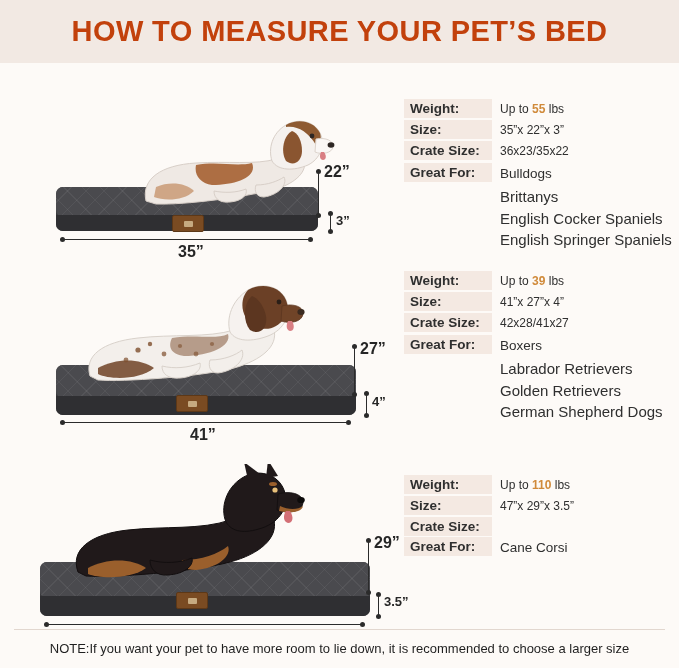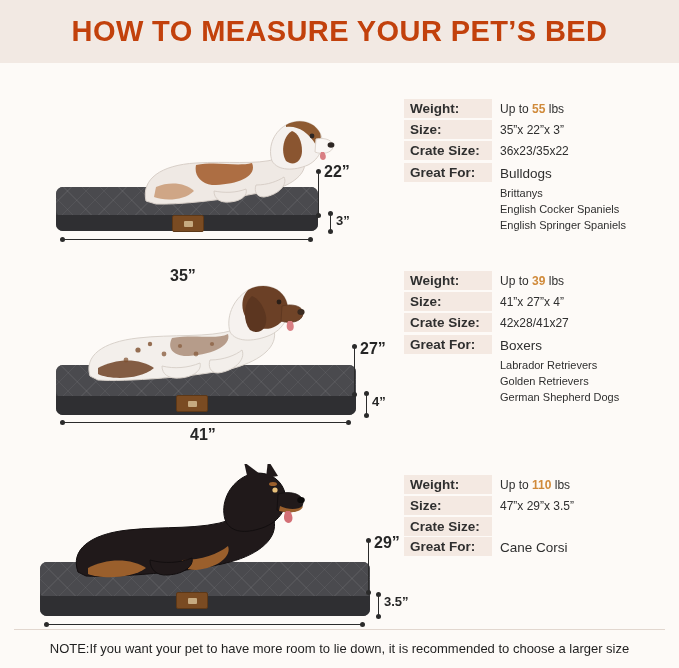--- a/index.html
+++ b/index.html
@@ -157,21 +157,21 @@
     font-size: 12px;
     color: #2f2f2f;
     line-height: 1.35;
   }
   .spec-val .hl {
     color: #d08a3a;
     font-weight: bold;
   }
   .gf-list {
     margin-left: 96px;
-    font-size: 11px;
+    font-size: 15px;
     color: #2f2f2f;
     line-height: 1.45;
   }
   .gf-first {
     font-size: 13.5px;
     color: #2f2f2f;
   }
 
   
   .note {
@@ -251,21 +251,21 @@
         <div class="dimlabel" style="left:324px; top:100px;">22”</div>
 
         <div class="dimline v" style="left:330px; top:150px; height:18px;"></div>
         <div class="dot" style="left:328px; top:148px;"></div>
         <div class="dot" style="left:328px; top:166px;"></div>
         <div class="dimlabel small" style="left:336px; top:150px;">3”</div>
 
         <div class="dimline h" style="left:62px; top:176px; width:248px;"></div>
         <div class="dot" style="left:60px; top:174px;"></div>
         <div class="dot" style="left:308px; top:174px;"></div>
-        <div class="dimlabel" style="left:170px; top:180px;margin-top:24px;">35”</div>
+        <div class="dimlabel" style="left:178px; top:180px;">35”</div>
       </div>
 
       <div class="specs" style="left:404px; top:36px;">
         <div class="spec-row">
           <div class="spec-key">Weight:</div>
           <div class="spec-val"><span>Up to </span><span class="hl">55</span><span> lbs</span></div>
         </div>
         <div class="spec-row">
           <div class="spec-key">Size:</div>
           <div class="spec-val">35”x 22”x 3”</div>

